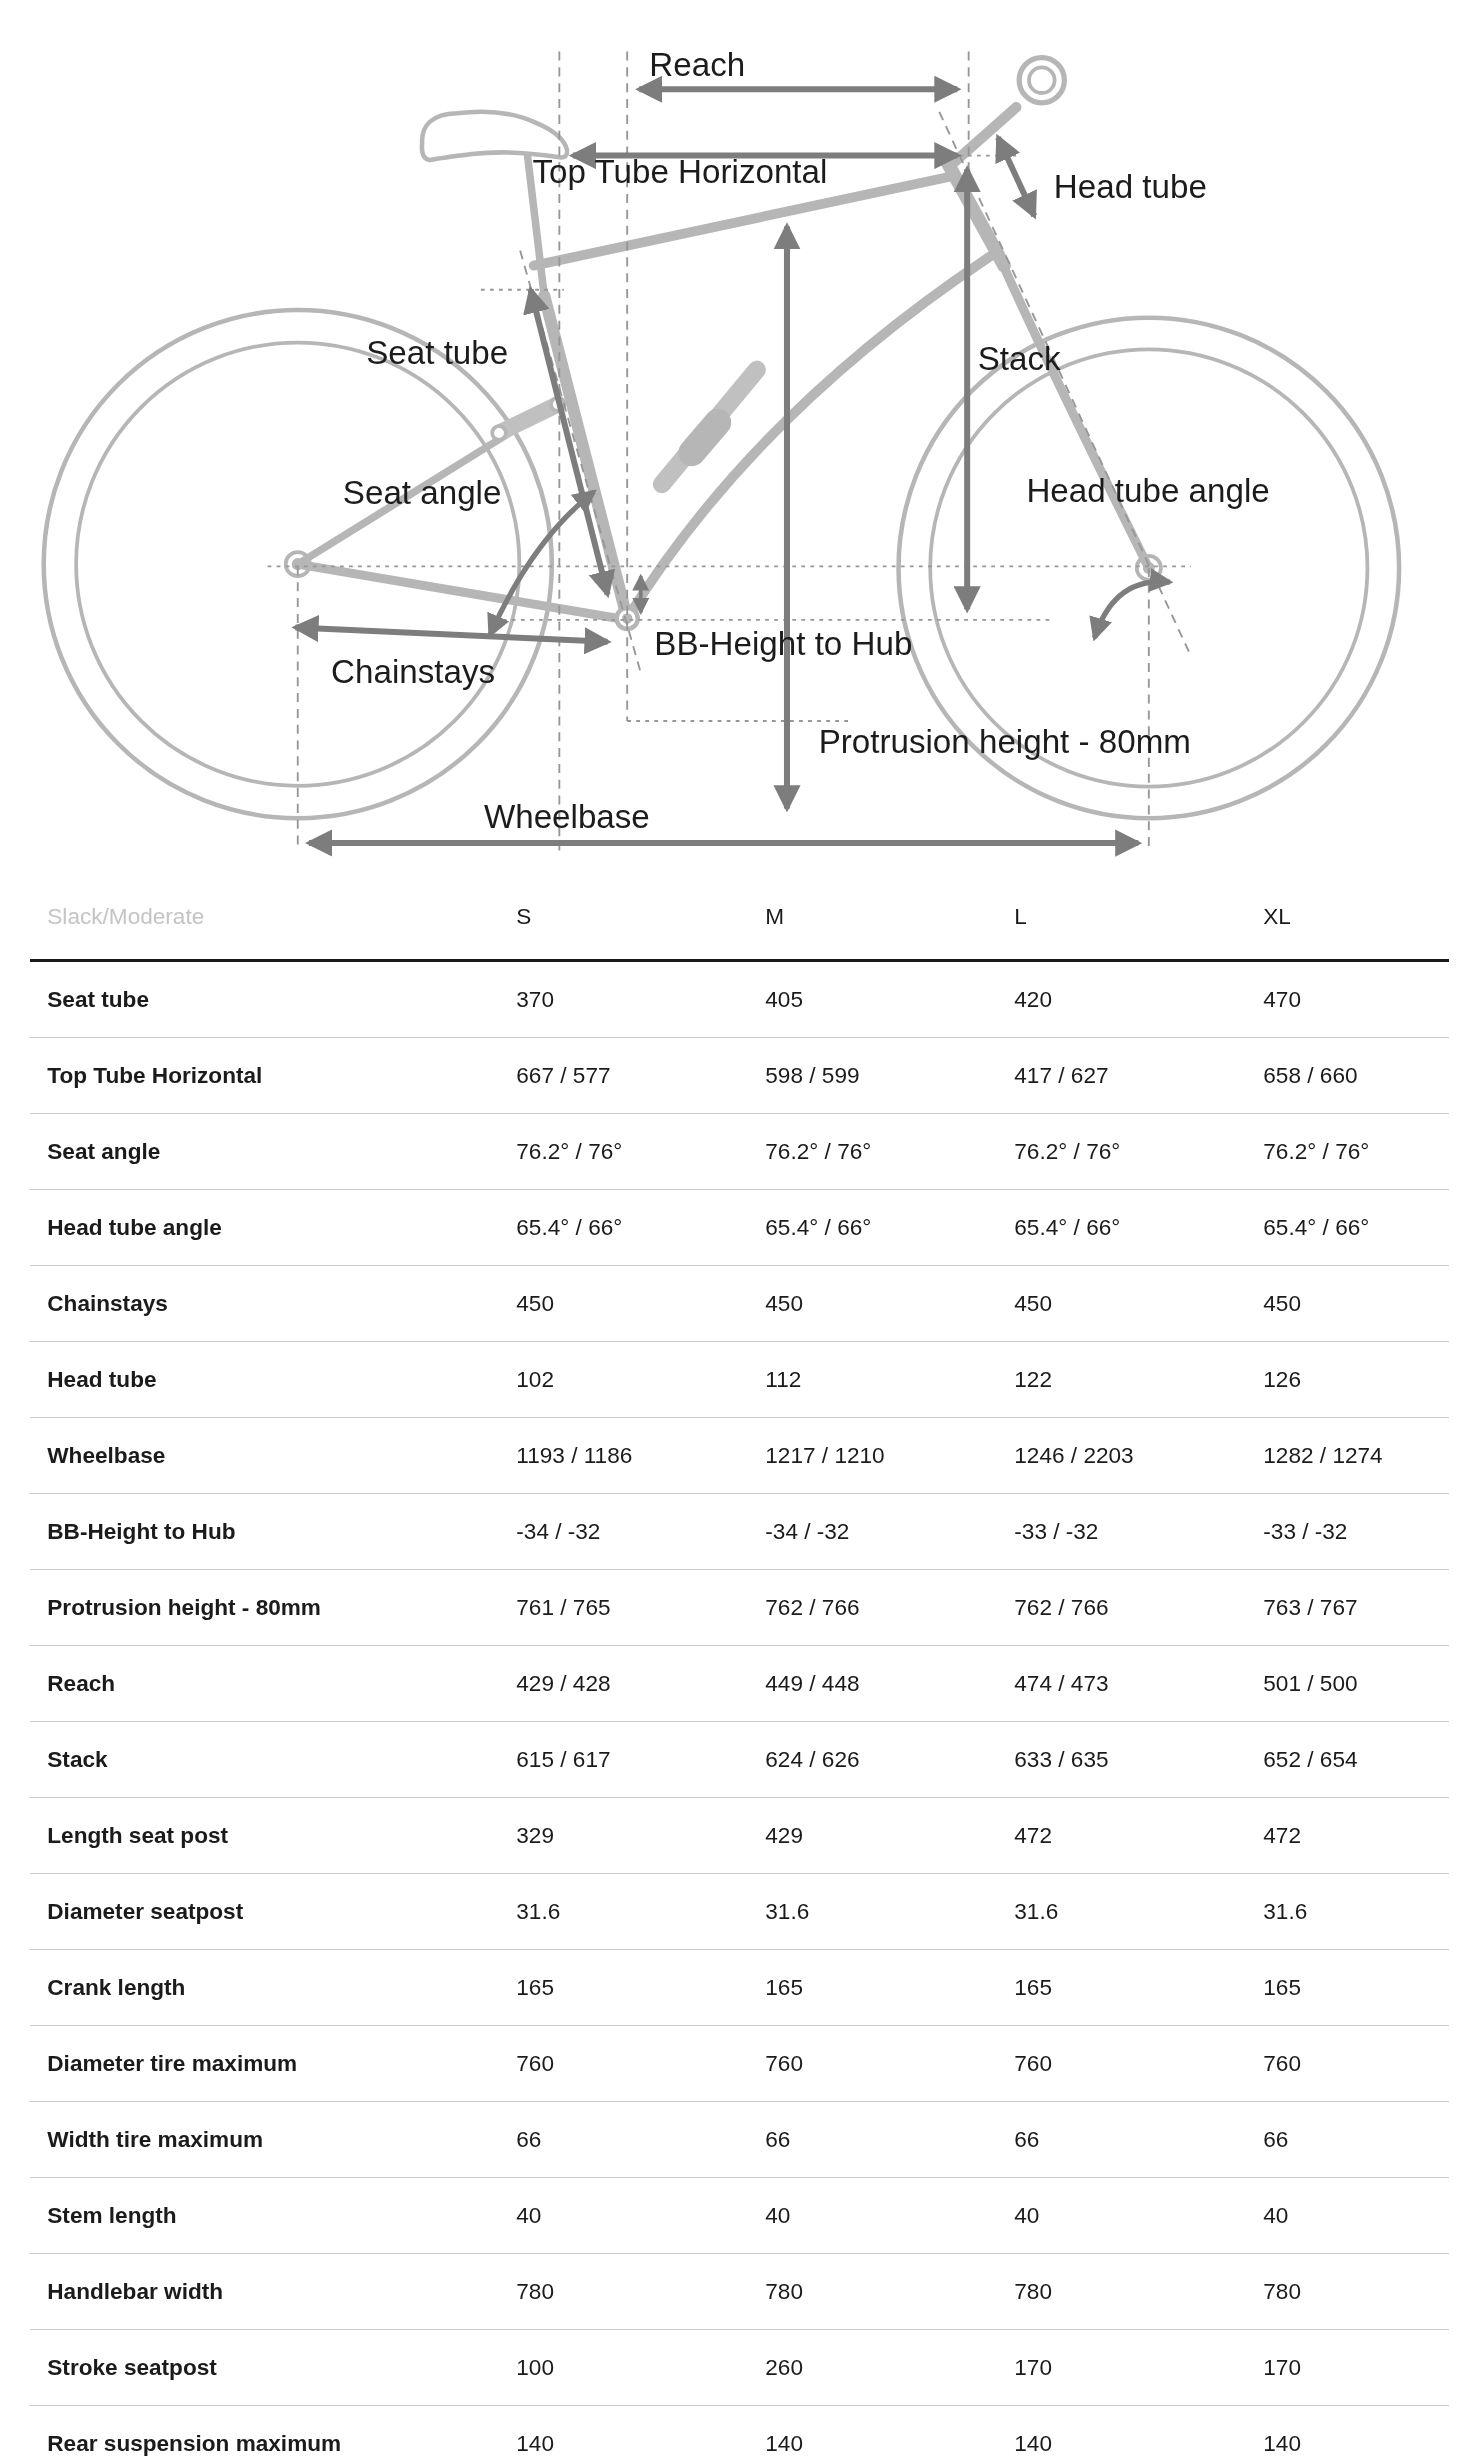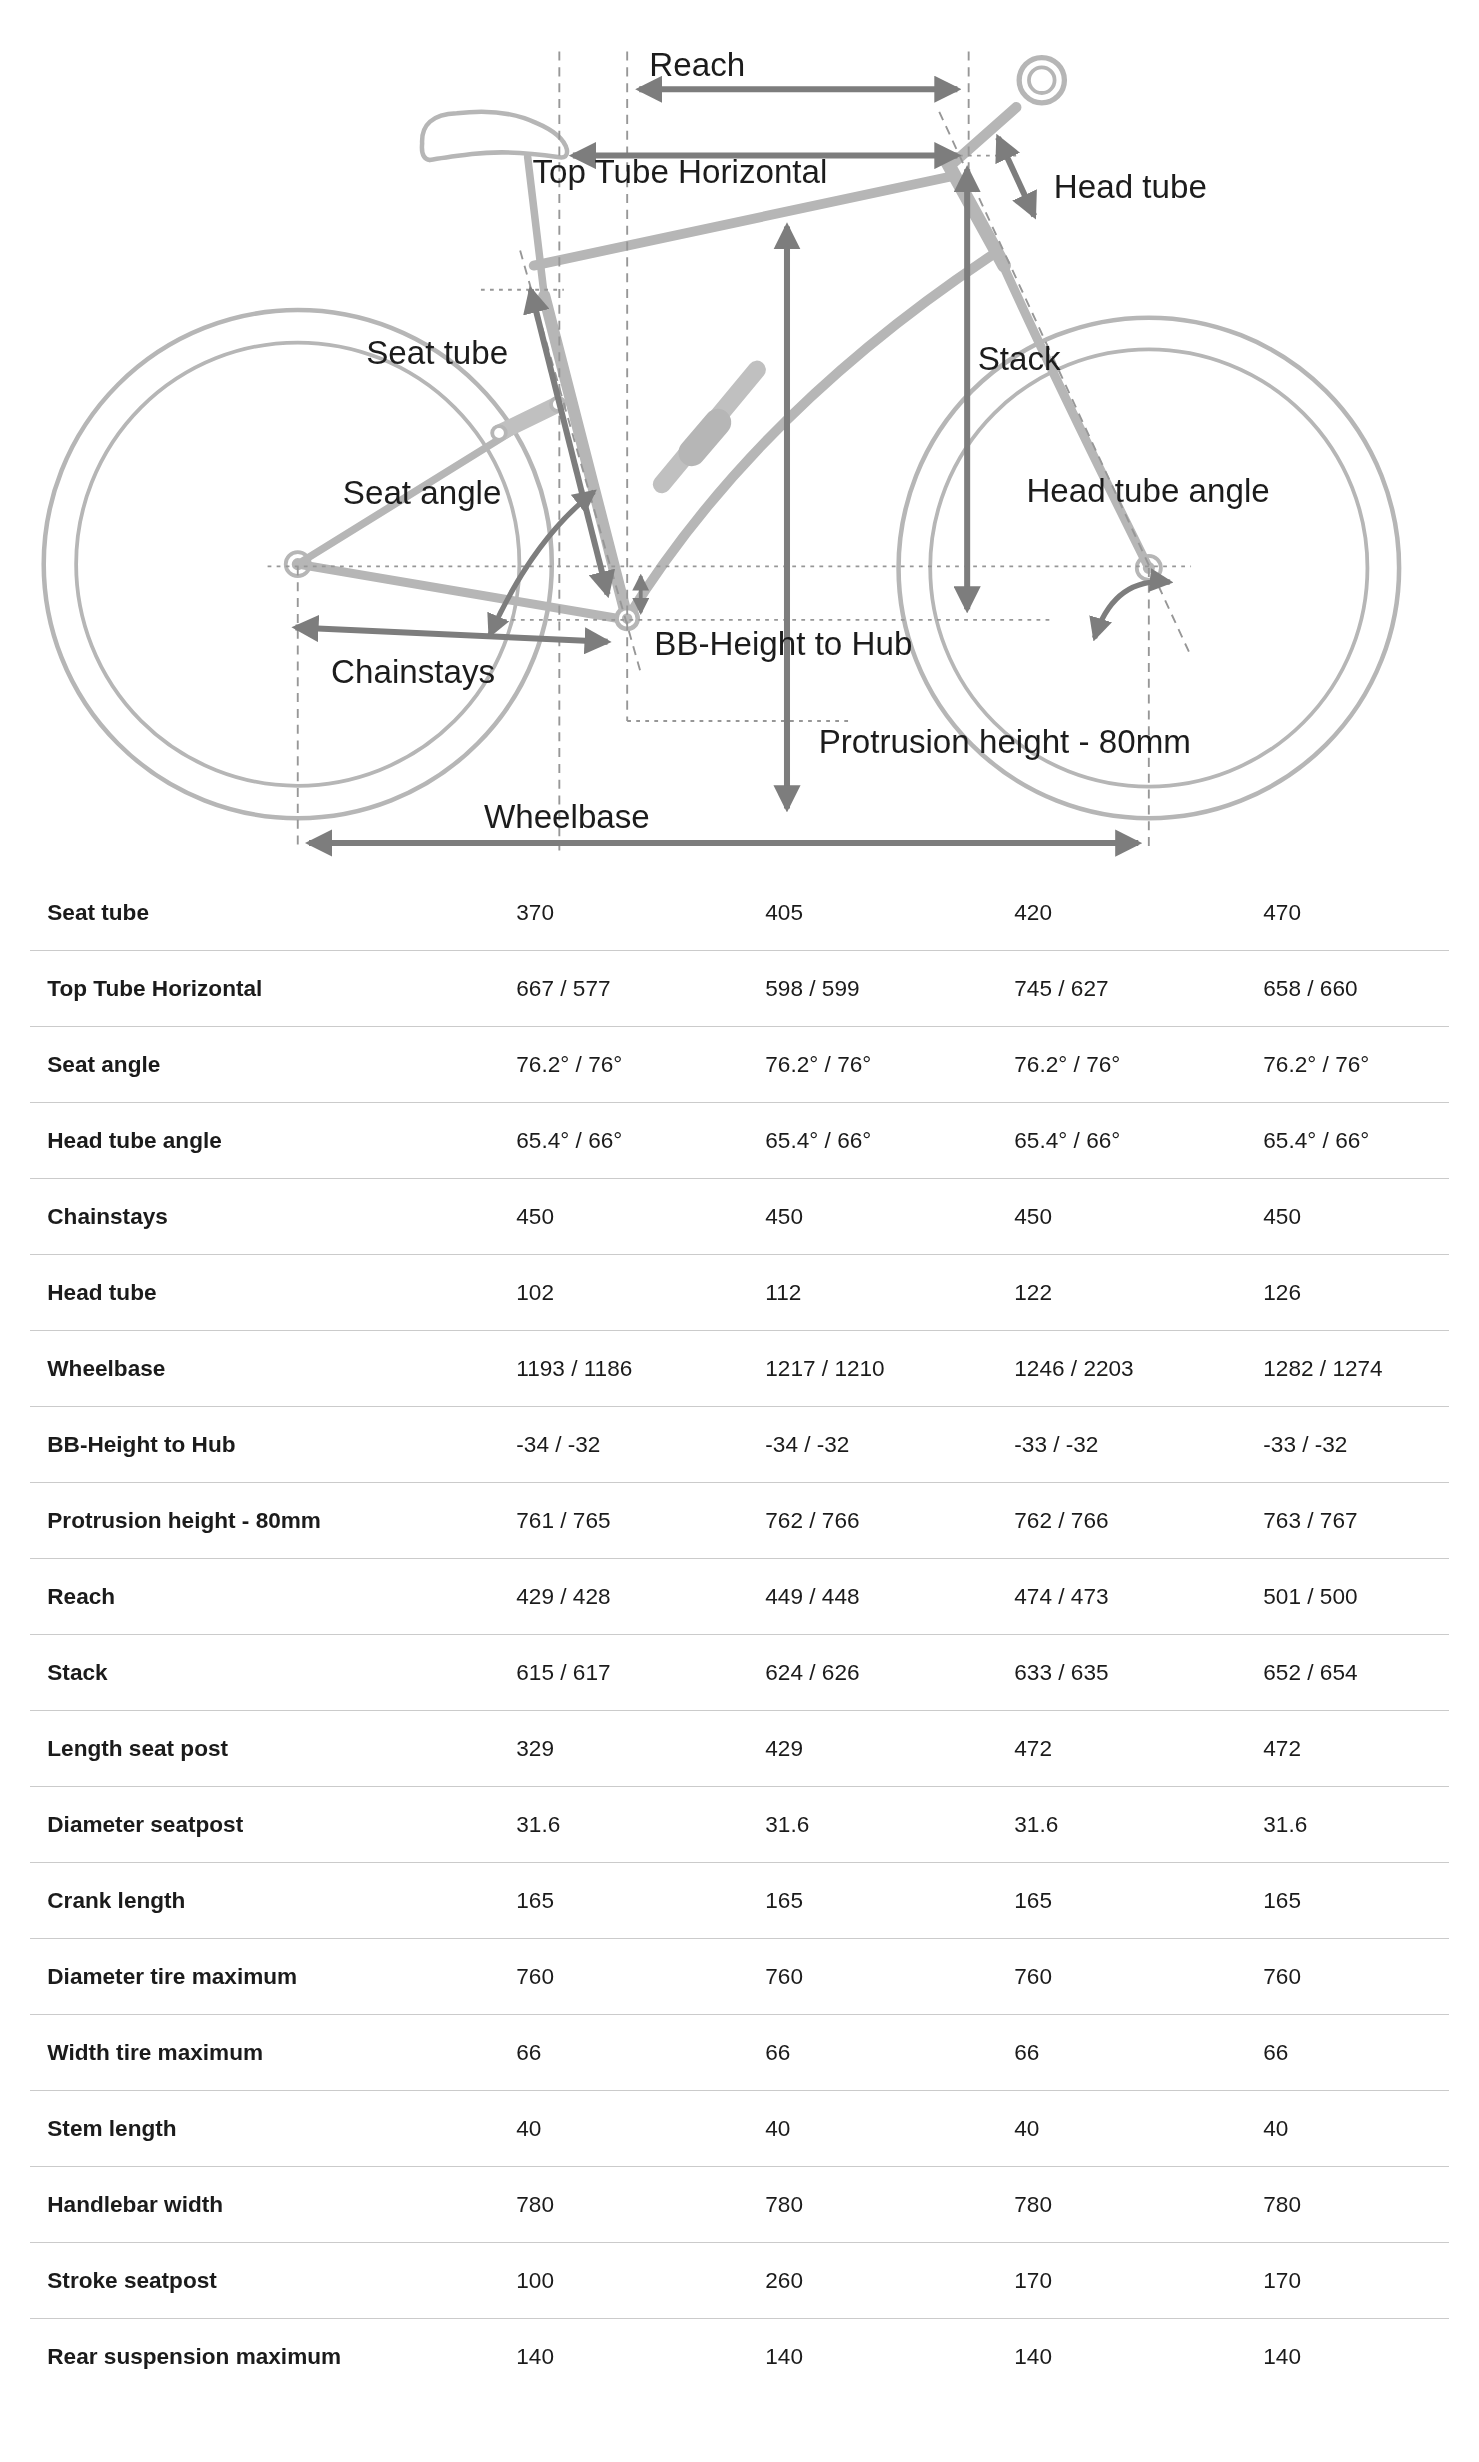--- a/index.html
+++ b/index.html
@@ -106,33 +106,40 @@
     <text x="1523" y="666" text-anchor="middle">Head tube angle</text>
     <text x="868" y="868">BB-Height to Hub</text>
     <text x="548" y="906" text-anchor="middle">Chainstays</text>
     <text x="1086" y="998">Protrusion height - 80mm</text>
     <text x="752" y="1098" text-anchor="middle">Wheelbase</text>
   </g>
 </svg>
 </div>
 
 <div class="geo-table">
+  <div class="thead">
+    <div class="corner">Slack/Moderate</div>
+    <div class="colh">S</div>
+    <div class="colh">M</div>
+    <div class="colh">L</div>
+    <div class="colh">XL</div>
+  </div>
   <div id="tbody">
       <div class="trow">
         <div class="tlabel">Seat tube</div>
         <div class="tval">370</div>
         <div class="tval">405</div>
         <div class="tval">420</div>
         <div class="tval">470</div>
       </div>
       <div class="trow">
         <div class="tlabel">Top Tube Horizontal</div>
         <div class="tval">667 / 577</div>
         <div class="tval">598 / 599</div>
-        <div class="tval">745 / 627</div>
+        <div class="tval">417 / 627</div>
         <div class="tval">658 / 660</div>
       </div>
       <div class="trow">
         <div class="tlabel">Seat angle</div>
         <div class="tval">76.2° / 76°</div>
         <div class="tval">76.2° / 76°</div>
         <div class="tval">76.2° / 76°</div>
         <div class="tval">76.2° / 76°</div>
       </div>
       <div class="trow">

